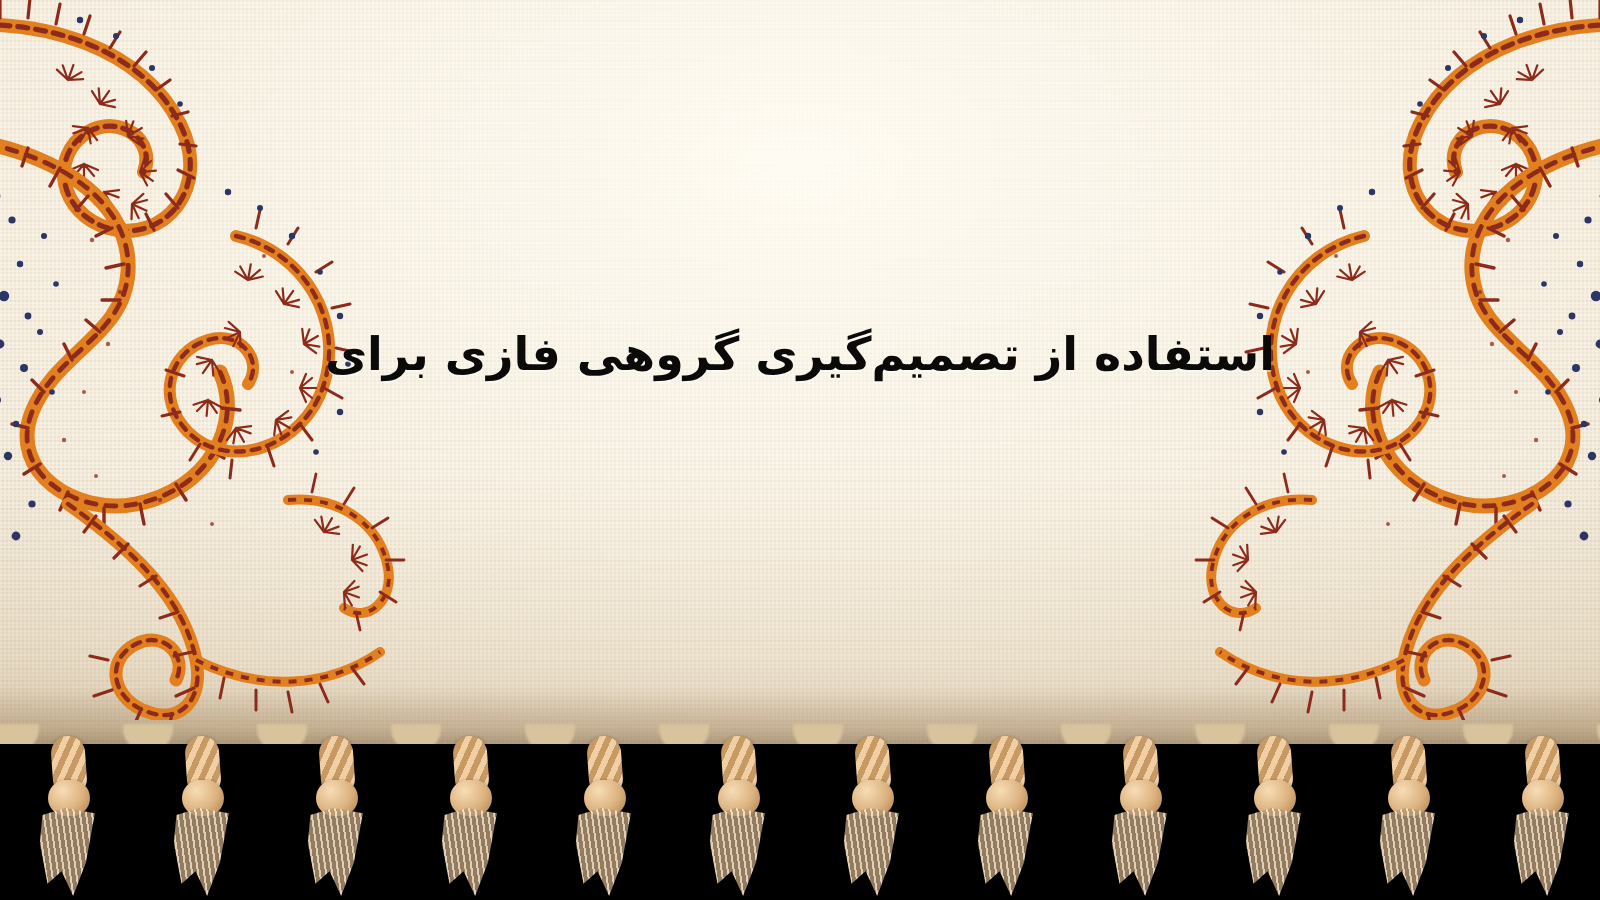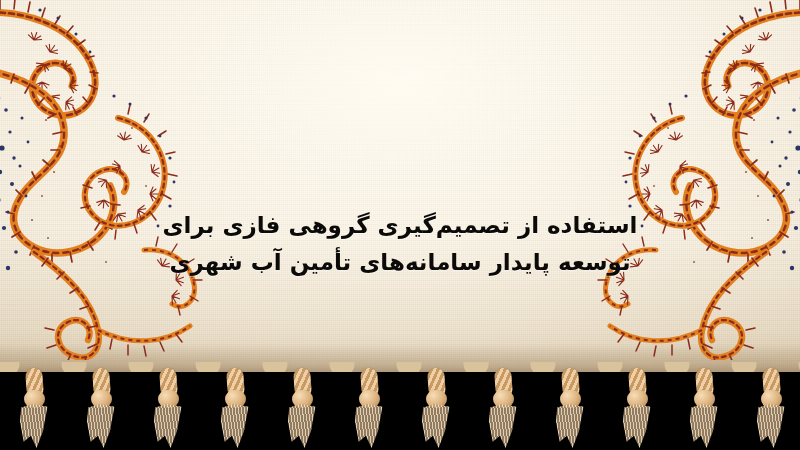--- a/index.html
+++ b/index.html
@@ -76,21 +76,20 @@
     filter:blur(.25px);
     opacity:.96;
   }
 
   
   .title-block{
     position:absolute;left:0;top:160px;width:800px;
     text-align:center;
     direction:rtl;
     z-index:6;
-    margin-top:47px;
   }
   .title-line{
     display:block;
     color:#0b0a08;
     font-family:"DejaVu Sans", sans-serif;
     font-size:23px;
     font-weight:700;
     line-height:37px;
     letter-spacing:0px;
     white-space:nowrap;
@@ -458,21 +457,20 @@
         <circle cx="86" cy="250" r="1.1"></circle>
           <circle cx="112" cy="262" r="1"></circle>
         <circle cx="138" cy="128" r="1"></circle>
           <circle cx="152" cy="186" r="1"></circle>
       </g>
     </svg>
   </div>
 
   <div class="title-block">
     <span class="title-line">استفاده از تصمیم‌گیری گروهی فازی برای</span>
-    <span class="title-line">توسعه پایدار سامانه‌های تأمین آب شهری</span>
   </div>
 
   <div class="fringe-bg">
     <div class="tassel" style="left:0px;">
         <i class="knot"></i>
         <i class="knot2"></i>
         <i class="skirt"></i>
       </div>
     <div class="tassel" style="left:67px;">
         <i class="knot"></i>

